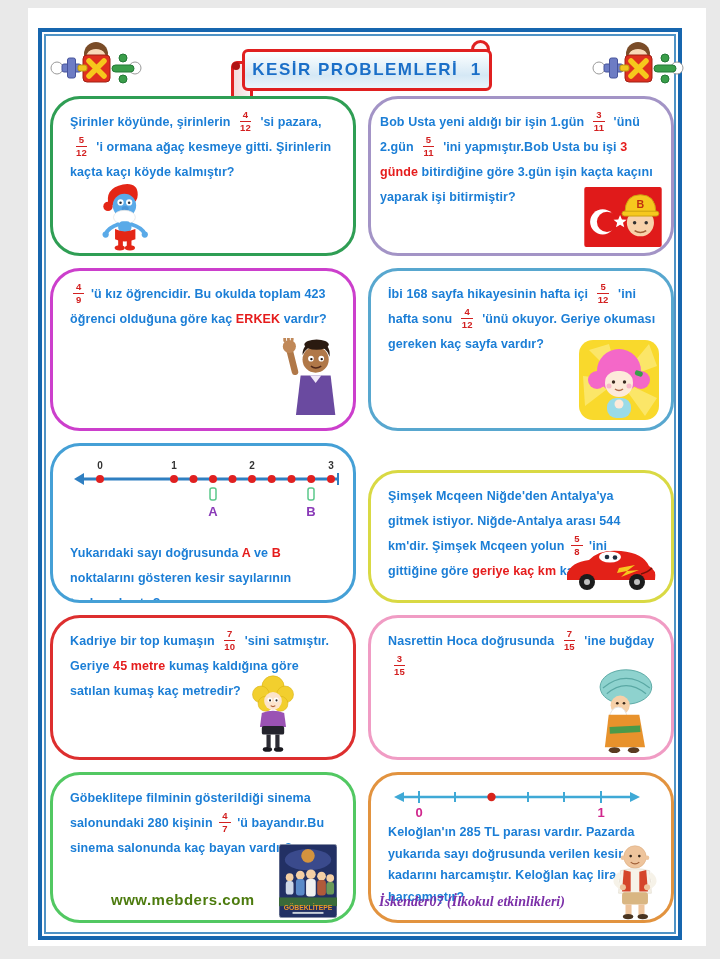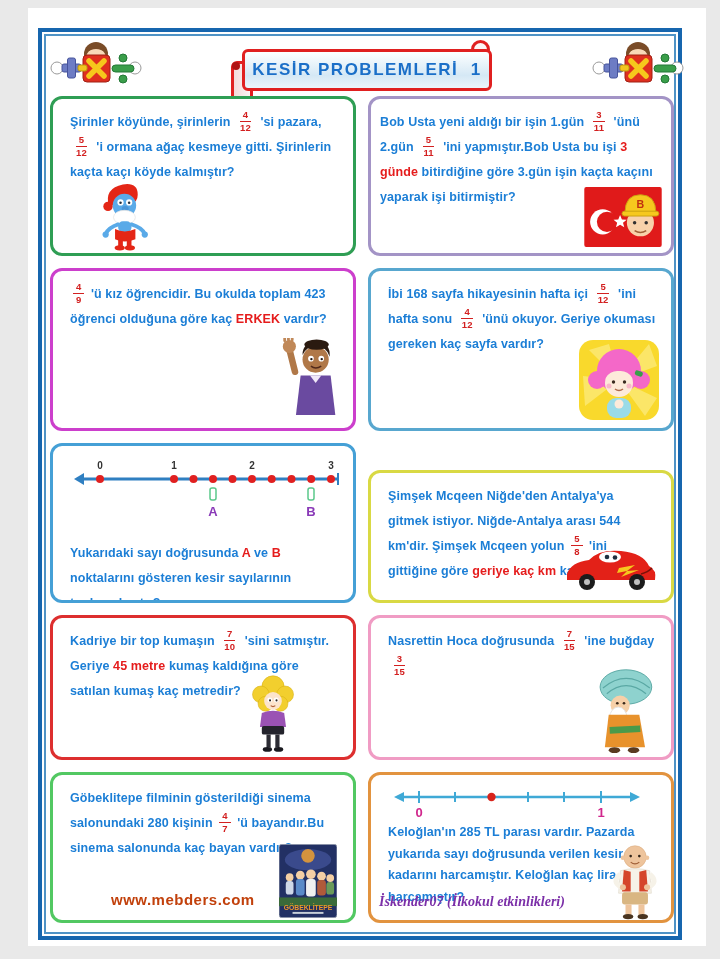--- a/index.html
+++ b/index.html
@@ -48,39 +48,39 @@
   }
   
   .grid{
     position:absolute;left:22px;top:88px;width:624px;
     display:grid;grid-template-columns:306px 306px;
     grid-template-rows:160px 163px 160px 145px 151px;
     column-gap:12px;row-gap:12px;
   }
   .pbox{
     position:relative;background:#ffffff;
-    border:3px solid #888888;border-radius:12px;
+    border:3px solid #888888;border-radius:30px;
     padding:11px 14px 6px 17px;box-sizing:border-box;overflow:hidden;
   }
   .ptext{
     font-size:12.5px;font-weight:bold;color:#1b7ed6;line-height:2.0;
     letter-spacing:0.1px;
   }
   .ptext .red{color:#e51c1c;}
   .frac{
     display:inline-flex;flex-direction:column;align-items:center;
     vertical-align:middle;color:#d32020;font-size:9.5px;line-height:1.25;
     font-weight:bold;margin:0 3px;transform:translateY(-1px);
   }
   .frac .num{border-bottom:1.5px solid #d32020;padding:0 3px;}
   .frac .den{padding:0 3px;}
   .char{position:absolute;}
   .site-text{
     position:absolute;left:58px;bottom:12px;
-    color:#c2410c;font-weight:bold;font-size:15px;letter-spacing:0.5px;
+    color:#4d7c0f;font-weight:bold;font-size:15px;letter-spacing:0.5px;
   }
   .credit-text{
     position:absolute;left:8px;bottom:10px;
     font-family:"Liberation Serif", serif;font-style:italic;font-weight:bold;
     color:#7b2fa8;font-size:14px;text-align:right;
   }
   .nl-wrap{width:272px;margin:2px auto 0 auto;display:block;}
   .nl2-wrap{width:276px;margin:-2px auto 0 auto;display:block;}
   svg text{font-family:"Liberation Sans", sans-serif;}
 </style>

